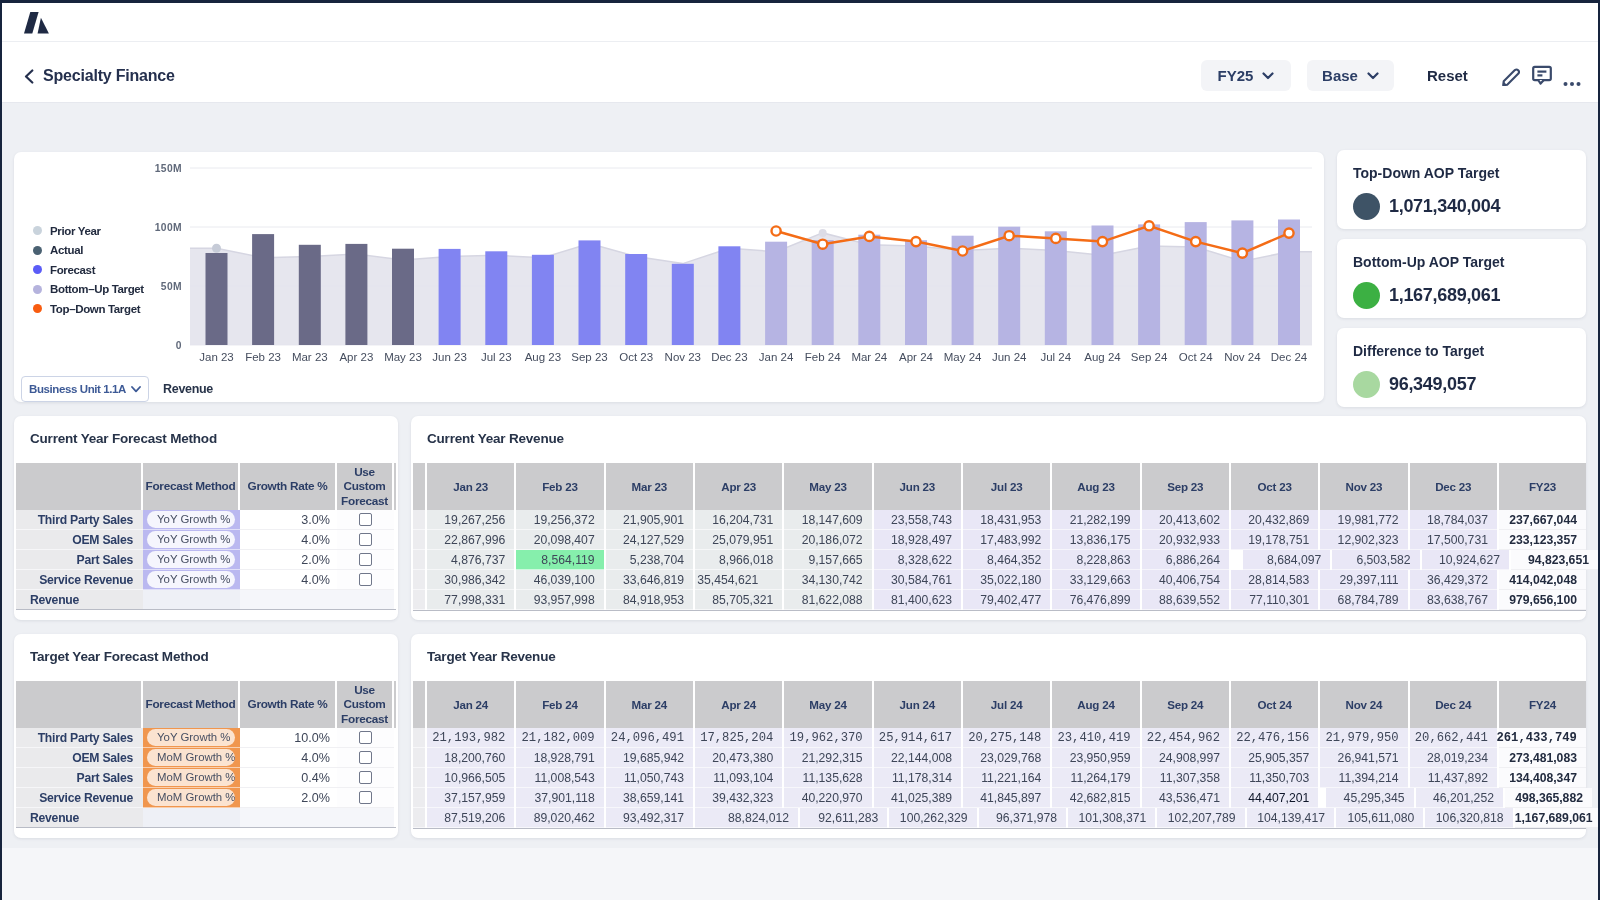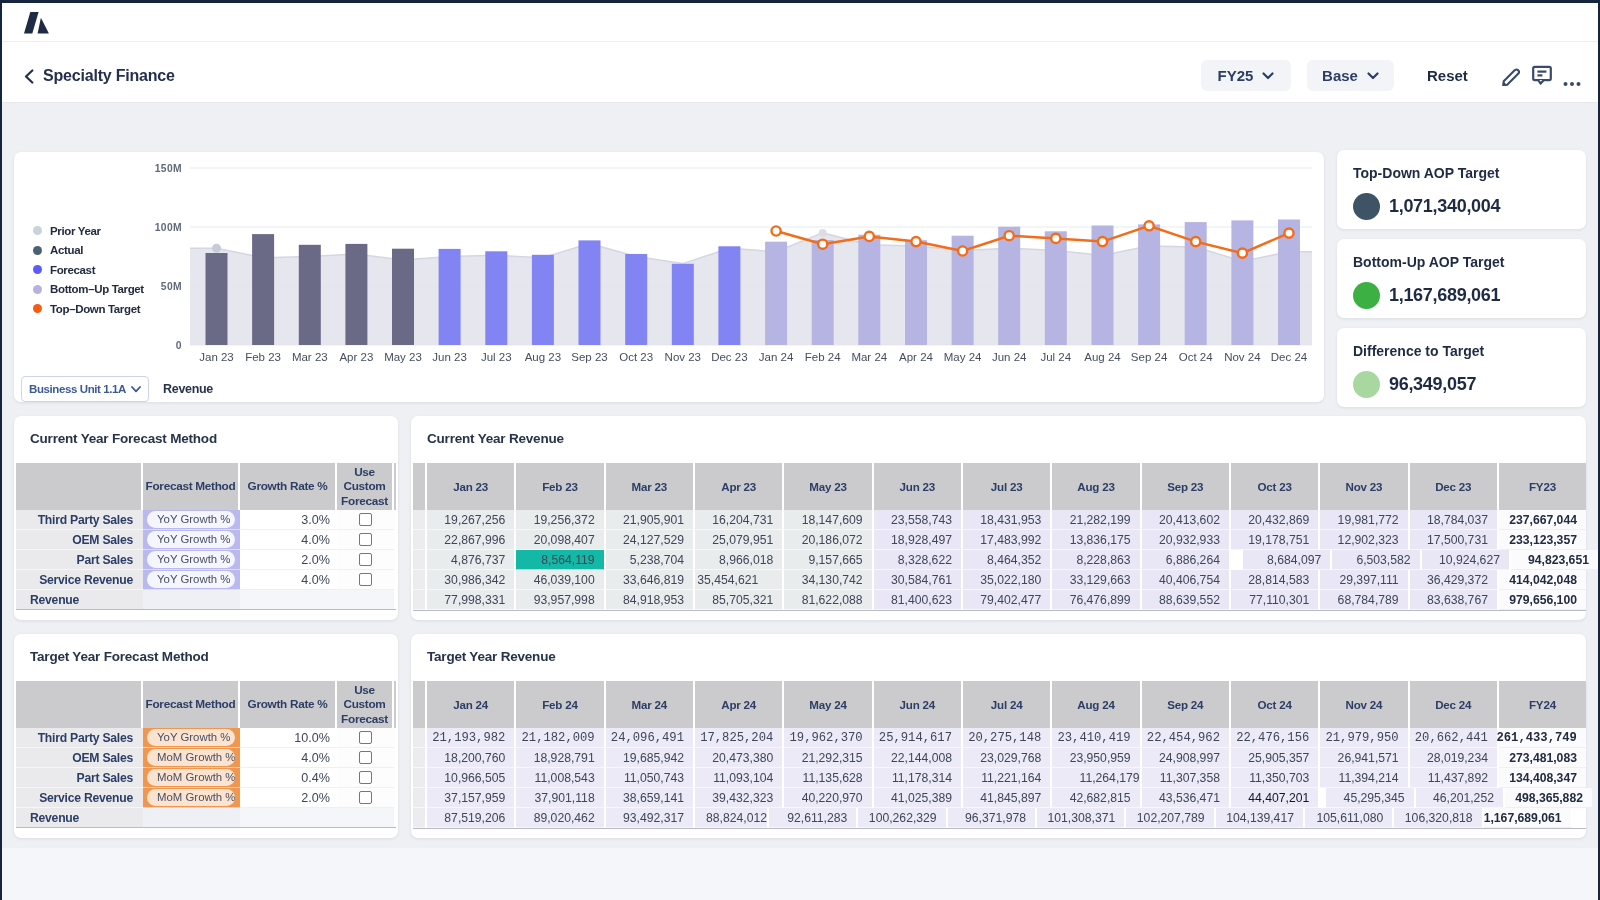--- a/index.html
+++ b/index.html
@@ -279,21 +279,21 @@
 <div style="width:87.33px;flex:none;margin-right:2px;background:#e9e7f6;display:flex;align-items:center;justify-content:flex-end;padding-right:9px;box-sizing:border-box;font-size:12.2px;color:#3e4658;border-bottom:1px solid rgba(255,255,255,.6)">13,836,175</div>
 <div style="width:87.33px;flex:none;margin-right:2px;background:#e9e7f6;display:flex;align-items:center;justify-content:flex-end;padding-right:9px;box-sizing:border-box;font-size:12.2px;color:#3e4658;border-bottom:1px solid rgba(255,255,255,.6)">20,932,933</div>
 <div style="width:87.33px;flex:none;margin-right:2px;background:#e9e7f6;display:flex;align-items:center;justify-content:flex-end;padding-right:9px;box-sizing:border-box;font-size:12.2px;color:#3e4658;border-bottom:1px solid rgba(255,255,255,.6)">19,178,751</div>
 <div style="width:87.33px;flex:none;margin-right:2px;background:#e9e7f6;display:flex;align-items:center;justify-content:flex-end;padding-right:9px;box-sizing:border-box;font-size:12.2px;color:#3e4658;border-bottom:1px solid rgba(255,255,255,.6)">12,902,323</div>
 <div style="width:87.33px;flex:none;margin-right:2px;background:#e9e7f6;display:flex;align-items:center;justify-content:flex-end;padding-right:9px;box-sizing:border-box;font-size:12.2px;color:#3e4658;border-bottom:1px solid rgba(255,255,255,.6)">17,500,731</div>
 <div style="width:87px;flex:none;background:#fbfbfd;display:flex;align-items:center;justify-content:flex-end;padding-right:9px;box-sizing:border-box;font-size:12.2px;font-weight:700;color:#222b3f;border-bottom:1px solid #f0f0f3">233,123,357</div>
 </div>
 <div style="display:flex;height:20px;box-sizing:content-box;">
 <div style="width:12px;flex:none;background:#ececef;margin-right:2px;border-bottom:1px solid rgba(255,255,255,.6);box-sizing:border-box"></div>
 <div style="width:87.33px;flex:none;margin-right:2px;background:#e9eced;display:flex;align-items:center;justify-content:flex-end;padding-right:9px;box-sizing:border-box;font-size:12.2px;color:#3e4658;border-bottom:1px solid rgba(255,255,255,.6)">4,876,737</div>
-<div style="width:87.33px;flex:none;margin-right:2px;background:#14b8a6;display:flex;align-items:center;justify-content:flex-end;padding-right:9px;box-sizing:border-box;font-size:12.2px;color:#3e4658;border-bottom:1px solid rgba(255,255,255,.6)">8,564,119</div>
+<div style="width:87.33px;flex:none;margin-right:2px;background:#86efac;display:flex;align-items:center;justify-content:flex-end;padding-right:9px;box-sizing:border-box;font-size:12.2px;color:#3e4658;border-bottom:1px solid rgba(255,255,255,.6)">8,564,119</div>
 <div style="width:87.33px;flex:none;margin-right:2px;background:#e9eced;display:flex;align-items:center;justify-content:flex-end;padding-right:9px;box-sizing:border-box;font-size:12.2px;color:#3e4658;border-bottom:1px solid rgba(255,255,255,.6)">5,238,704</div>
 <div style="width:87.33px;flex:none;margin-right:2px;background:#e9eced;display:flex;align-items:center;justify-content:flex-end;padding-right:9px;box-sizing:border-box;font-size:12.2px;color:#3e4658;border-bottom:1px solid rgba(255,255,255,.6)">8,966,018</div>
 <div style="width:87.33px;flex:none;margin-right:2px;background:#e9eced;display:flex;align-items:center;justify-content:flex-end;padding-right:9px;box-sizing:border-box;font-size:12.2px;color:#3e4658;border-bottom:1px solid rgba(255,255,255,.6)">9,157,665</div>
 <div style="width:87.33px;flex:none;margin-right:2px;background:#e9e7f6;display:flex;align-items:center;justify-content:flex-end;padding-right:9px;box-sizing:border-box;font-size:12.2px;color:#3e4658;border-bottom:1px solid rgba(255,255,255,.6)">8,328,622</div>
 <div style="width:87.33px;flex:none;margin-right:2px;background:#e9e7f6;display:flex;align-items:center;justify-content:flex-end;padding-right:9px;box-sizing:border-box;font-size:12.2px;color:#3e4658;border-bottom:1px solid rgba(255,255,255,.6)">8,464,352</div>
 <div style="width:87.33px;flex:none;margin-right:2px;background:#e9e7f6;display:flex;align-items:center;justify-content:flex-end;padding-right:9px;box-sizing:border-box;font-size:12.2px;color:#3e4658;border-bottom:1px solid rgba(255,255,255,.6)">8,228,863</div>
 <div style="width:87.33px;flex:none;margin-right:14px;background:#e9e7f6;display:flex;align-items:center;justify-content:flex-end;padding-right:9px;box-sizing:border-box;font-size:12.2px;color:#3e4658;border-bottom:1px solid rgba(255,255,255,.6)">6,886,264</div>
 <div style="width:87.33px;flex:none;margin-right:2px;background:#e9e7f6;display:flex;align-items:center;justify-content:flex-end;padding-right:9px;box-sizing:border-box;font-size:12.2px;color:#3e4658;border-bottom:1px solid rgba(255,255,255,.6)">8,684,097</div>
 <div style="width:87.33px;flex:none;margin-right:2px;background:#e9e7f6;display:flex;align-items:center;justify-content:flex-end;padding-right:9px;box-sizing:border-box;font-size:12.2px;color:#3e4658;border-bottom:1px solid rgba(255,255,255,.6)">6,503,582</div>
 <div style="width:87.33px;flex:none;margin-right:2px;background:#e9e7f6;display:flex;align-items:center;justify-content:flex-end;padding-right:9px;box-sizing:border-box;font-size:12.2px;color:#3e4658;border-bottom:1px solid rgba(255,255,255,.6)">10,924,627</div>
@@ -443,21 +443,21 @@
 </div>
 <div style="display:flex;height:20px;box-sizing:content-box;">
 <div style="width:12px;flex:none;background:#ececef;margin-right:2px;border-bottom:1px solid rgba(255,255,255,.6);box-sizing:border-box"></div>
 <div style="width:87.33px;flex:none;margin-right:2px;background:#ebeaf6;display:flex;align-items:center;justify-content:flex-end;padding-right:9px;box-sizing:border-box;font-size:12.2px;color:#3e4658;border-bottom:1px solid rgba(255,255,255,.6)">10,966,505</div>
 <div style="width:87.33px;flex:none;margin-right:2px;background:#ebeaf6;display:flex;align-items:center;justify-content:flex-end;padding-right:9px;box-sizing:border-box;font-size:12.2px;color:#3e4658;border-bottom:1px solid rgba(255,255,255,.6)">11,008,543</div>
 <div style="width:87.33px;flex:none;margin-right:2px;background:#ebeaf6;display:flex;align-items:center;justify-content:flex-end;padding-right:9px;box-sizing:border-box;font-size:12.2px;color:#3e4658;border-bottom:1px solid rgba(255,255,255,.6)">11,050,743</div>
 <div style="width:87.33px;flex:none;margin-right:2px;background:#ebeaf6;display:flex;align-items:center;justify-content:flex-end;padding-right:9px;box-sizing:border-box;font-size:12.2px;color:#3e4658;border-bottom:1px solid rgba(255,255,255,.6)">11,093,104</div>
 <div style="width:87.33px;flex:none;margin-right:2px;background:#ebeaf6;display:flex;align-items:center;justify-content:flex-end;padding-right:9px;box-sizing:border-box;font-size:12.2px;color:#3e4658;border-bottom:1px solid rgba(255,255,255,.6)">11,135,628</div>
 <div style="width:87.33px;flex:none;margin-right:2px;background:#ebeaf6;display:flex;align-items:center;justify-content:flex-end;padding-right:9px;box-sizing:border-box;font-size:12.2px;color:#3e4658;border-bottom:1px solid rgba(255,255,255,.6)">11,178,314</div>
 <div style="width:87.33px;flex:none;margin-right:2px;background:#ebeaf6;display:flex;align-items:center;justify-content:flex-end;padding-right:9px;box-sizing:border-box;font-size:12.2px;color:#3e4658;border-bottom:1px solid rgba(255,255,255,.6)">11,221,164</div>
-<div style="width:87.33px;flex:none;margin-right:2px;background:#ebeaf6;display:flex;align-items:center;justify-content:flex-end;box-sizing:border-box;font-size:12.2px;color:#3e4658;border-bottom:1px solid rgba(255,255,255,.6)">11,264,179</div>
+<div style="width:87.33px;flex:none;margin-right:2px;background:#ebeaf6;display:flex;align-items:center;justify-content:flex-end;padding-right:9px;box-sizing:border-box;font-size:12.2px;color:#3e4658;border-bottom:1px solid rgba(255,255,255,.6)">11,264,179</div>
 <div style="width:87.33px;flex:none;margin-right:2px;background:#ebeaf6;display:flex;align-items:center;justify-content:flex-end;padding-right:9px;box-sizing:border-box;font-size:12.2px;color:#3e4658;border-bottom:1px solid rgba(255,255,255,.6)">11,307,358</div>
 <div style="width:87.33px;flex:none;margin-right:2px;background:#ebeaf6;display:flex;align-items:center;justify-content:flex-end;padding-right:9px;box-sizing:border-box;font-size:12.2px;color:#3e4658;border-bottom:1px solid rgba(255,255,255,.6)">11,350,703</div>
 <div style="width:87.33px;flex:none;margin-right:2px;background:#ebeaf6;display:flex;align-items:center;justify-content:flex-end;padding-right:9px;box-sizing:border-box;font-size:12.2px;color:#3e4658;border-bottom:1px solid rgba(255,255,255,.6)">11,394,214</div>
 <div style="width:87.33px;flex:none;margin-right:2px;background:#ebeaf6;display:flex;align-items:center;justify-content:flex-end;padding-right:9px;box-sizing:border-box;font-size:12.2px;color:#3e4658;border-bottom:1px solid rgba(255,255,255,.6)">11,437,892</div>
 <div style="width:87px;flex:none;background:#fbfbfd;display:flex;align-items:center;justify-content:flex-end;padding-right:9px;box-sizing:border-box;font-size:12.2px;font-weight:700;color:#222b3f;border-bottom:1px solid #f0f0f3">134,408,347</div>
 </div>
 <div style="display:flex;height:20px;box-sizing:content-box;">
 <div style="width:12px;flex:none;background:#ececef;margin-right:2px;border-bottom:1px solid rgba(255,255,255,.6);box-sizing:border-box"></div>
 <div style="width:87.33px;flex:none;margin-right:2px;background:#ebeaf6;display:flex;align-items:center;justify-content:flex-end;padding-right:9px;box-sizing:border-box;font-size:12.2px;color:#3e4658;border-bottom:1px solid rgba(255,255,255,.6)">37,157,959</div>
 <div style="width:87.33px;flex:none;margin-right:2px;background:#ebeaf6;display:flex;align-items:center;justify-content:flex-end;padding-right:9px;box-sizing:border-box;font-size:12.2px;color:#3e4658;border-bottom:1px solid rgba(255,255,255,.6)">37,901,118</div>
@@ -471,21 +471,21 @@
 <div style="width:87.33px;flex:none;margin-right:8px;background:#ebeaf6;display:flex;align-items:center;justify-content:flex-end;padding-right:9px;box-sizing:border-box;font-size:12.2px;color:#0f172a;border-bottom:1px solid rgba(255,255,255,.6)">44,407,201</div>
 <div style="width:87.33px;flex:none;margin-right:2px;background:#ebeaf6;display:flex;align-items:center;justify-content:flex-end;padding-right:9px;box-sizing:border-box;font-size:12.2px;color:#3e4658;border-bottom:1px solid rgba(255,255,255,.6)">45,295,345</div>
 <div style="width:87.33px;flex:none;margin-right:2px;background:#ebeaf6;display:flex;align-items:center;justify-content:flex-end;padding-right:9px;box-sizing:border-box;font-size:12.2px;color:#3e4658;border-bottom:1px solid rgba(255,255,255,.6)">46,201,252</div>
 <div style="width:87px;flex:none;background:#fbfbfd;display:flex;align-items:center;justify-content:flex-end;padding-right:9px;box-sizing:border-box;font-size:12.2px;font-weight:700;color:#222b3f;border-bottom:1px solid #f0f0f3">498,365,882</div>
 </div>
 <div style="display:flex;height:20px;border-bottom:1px solid #b9bcc6;box-sizing:content-box;">
 <div style="width:12px;flex:none;background:#ececef;margin-right:2px;border-bottom:1px solid rgba(255,255,255,.6);box-sizing:border-box"></div>
 <div style="width:87.33px;flex:none;margin-right:2px;background:#ebeaf6;display:flex;align-items:center;justify-content:flex-end;padding-right:9px;box-sizing:border-box;font-size:12.2px;color:#3e4658;border-bottom:1px solid rgba(255,255,255,.6)">87,519,206</div>
 <div style="width:87.33px;flex:none;margin-right:2px;background:#ebeaf6;display:flex;align-items:center;justify-content:flex-end;padding-right:9px;box-sizing:border-box;font-size:12.2px;color:#3e4658;border-bottom:1px solid rgba(255,255,255,.6)">89,020,462</div>
 <div style="width:87.33px;flex:none;margin-right:2px;background:#ebeaf6;display:flex;align-items:center;justify-content:flex-end;padding-right:9px;box-sizing:border-box;font-size:12.2px;color:#3e4658;border-bottom:1px solid rgba(255,255,255,.6)">93,492,317</div>
-<div style="width:72px;flex:none;margin-right:2px;background:#ebeaf6;display:flex;align-items:center;justify-content:flex-end;box-sizing:border-box;font-size:12.2px;color:#3e4658;border-bottom:1px solid rgba(255,255,255,.6)">88,824,012</div>
+<div style="width:103px;flex:none;margin-right:2px;background:#ebeaf6;display:flex;align-items:center;justify-content:flex-end;padding-right:9px;box-sizing:border-box;font-size:12.2px;color:#3e4658;border-bottom:1px solid rgba(255,255,255,.6)">88,824,012</div>
 <div style="width:87.33px;flex:none;margin-right:2px;background:#ebeaf6;display:flex;align-items:center;justify-content:flex-end;padding-right:9px;box-sizing:border-box;font-size:12.2px;color:#3e4658;border-bottom:1px solid rgba(255,255,255,.6)">92,611,283</div>
 <div style="width:87.33px;flex:none;margin-right:2px;background:#ebeaf6;display:flex;align-items:center;justify-content:flex-end;padding-right:9px;box-sizing:border-box;font-size:12.2px;color:#3e4658;border-bottom:1px solid rgba(255,255,255,.6)">100,262,329</div>
 <div style="width:87.33px;flex:none;margin-right:2px;background:#ebeaf6;display:flex;align-items:center;justify-content:flex-end;padding-right:9px;box-sizing:border-box;font-size:12.2px;color:#3e4658;border-bottom:1px solid rgba(255,255,255,.6)">96,371,978</div>
 <div style="width:87.33px;flex:none;margin-right:2px;background:#ebeaf6;display:flex;align-items:center;justify-content:flex-end;padding-right:9px;box-sizing:border-box;font-size:12.2px;color:#3e4658;border-bottom:1px solid rgba(255,255,255,.6)">101,308,371</div>
 <div style="width:87.33px;flex:none;margin-right:2px;background:#ebeaf6;display:flex;align-items:center;justify-content:flex-end;padding-right:9px;box-sizing:border-box;font-size:12.2px;color:#3e4658;border-bottom:1px solid rgba(255,255,255,.6)">102,207,789</div>
 <div style="width:87.33px;flex:none;margin-right:2px;background:#ebeaf6;display:flex;align-items:center;justify-content:flex-end;padding-right:9px;box-sizing:border-box;font-size:12.2px;color:#3e4658;border-bottom:1px solid rgba(255,255,255,.6)">104,139,417</div>
 <div style="width:87.33px;flex:none;margin-right:2px;background:#ebeaf6;display:flex;align-items:center;justify-content:flex-end;padding-right:9px;box-sizing:border-box;font-size:12.2px;color:#3e4658;border-bottom:1px solid rgba(255,255,255,.6)">105,611,080</div>
 <div style="width:87.33px;flex:none;margin-right:2px;background:#ebeaf6;display:flex;align-items:center;justify-content:flex-end;padding-right:9px;box-sizing:border-box;font-size:12.2px;color:#3e4658;border-bottom:1px solid rgba(255,255,255,.6)">106,320,818</div>
 <div style="width:87px;flex:none;background:#fbfbfd;display:flex;align-items:center;justify-content:flex-end;padding-right:9px;box-sizing:border-box;font-size:12.2px;font-weight:700;color:#222b3f;border-bottom:1px solid #f0f0f3">1,167,689,061</div>
 </div>

